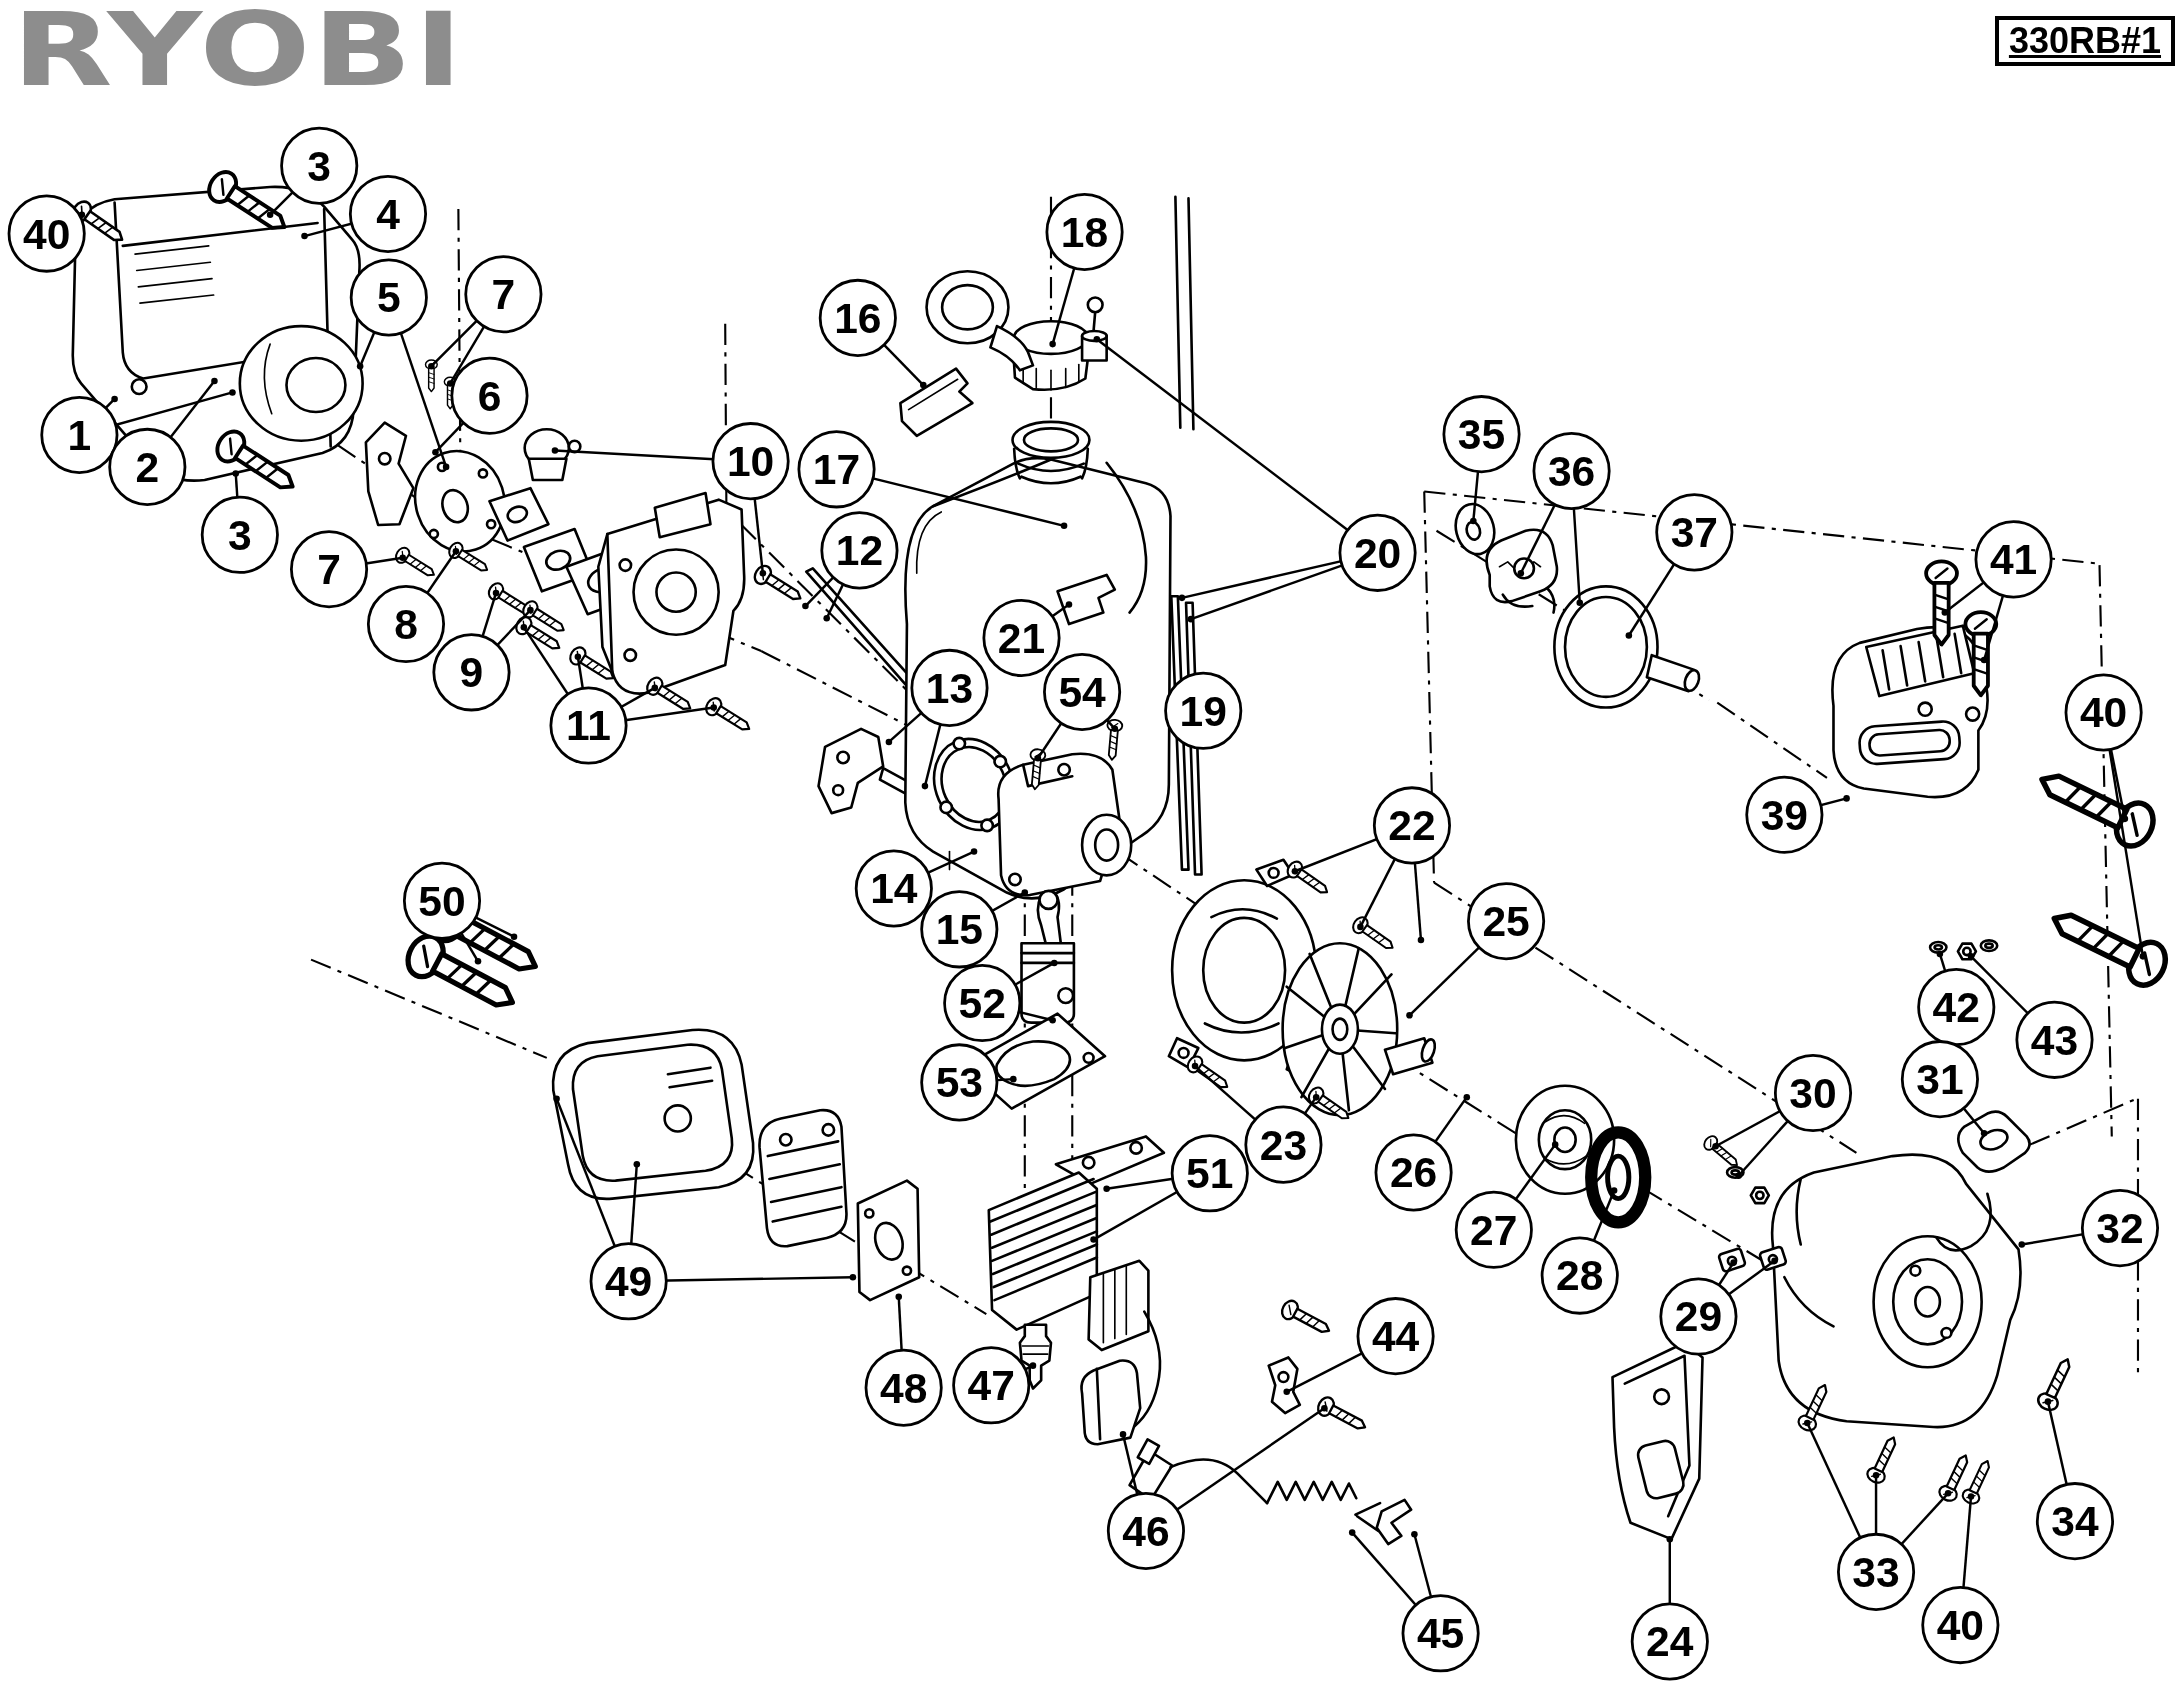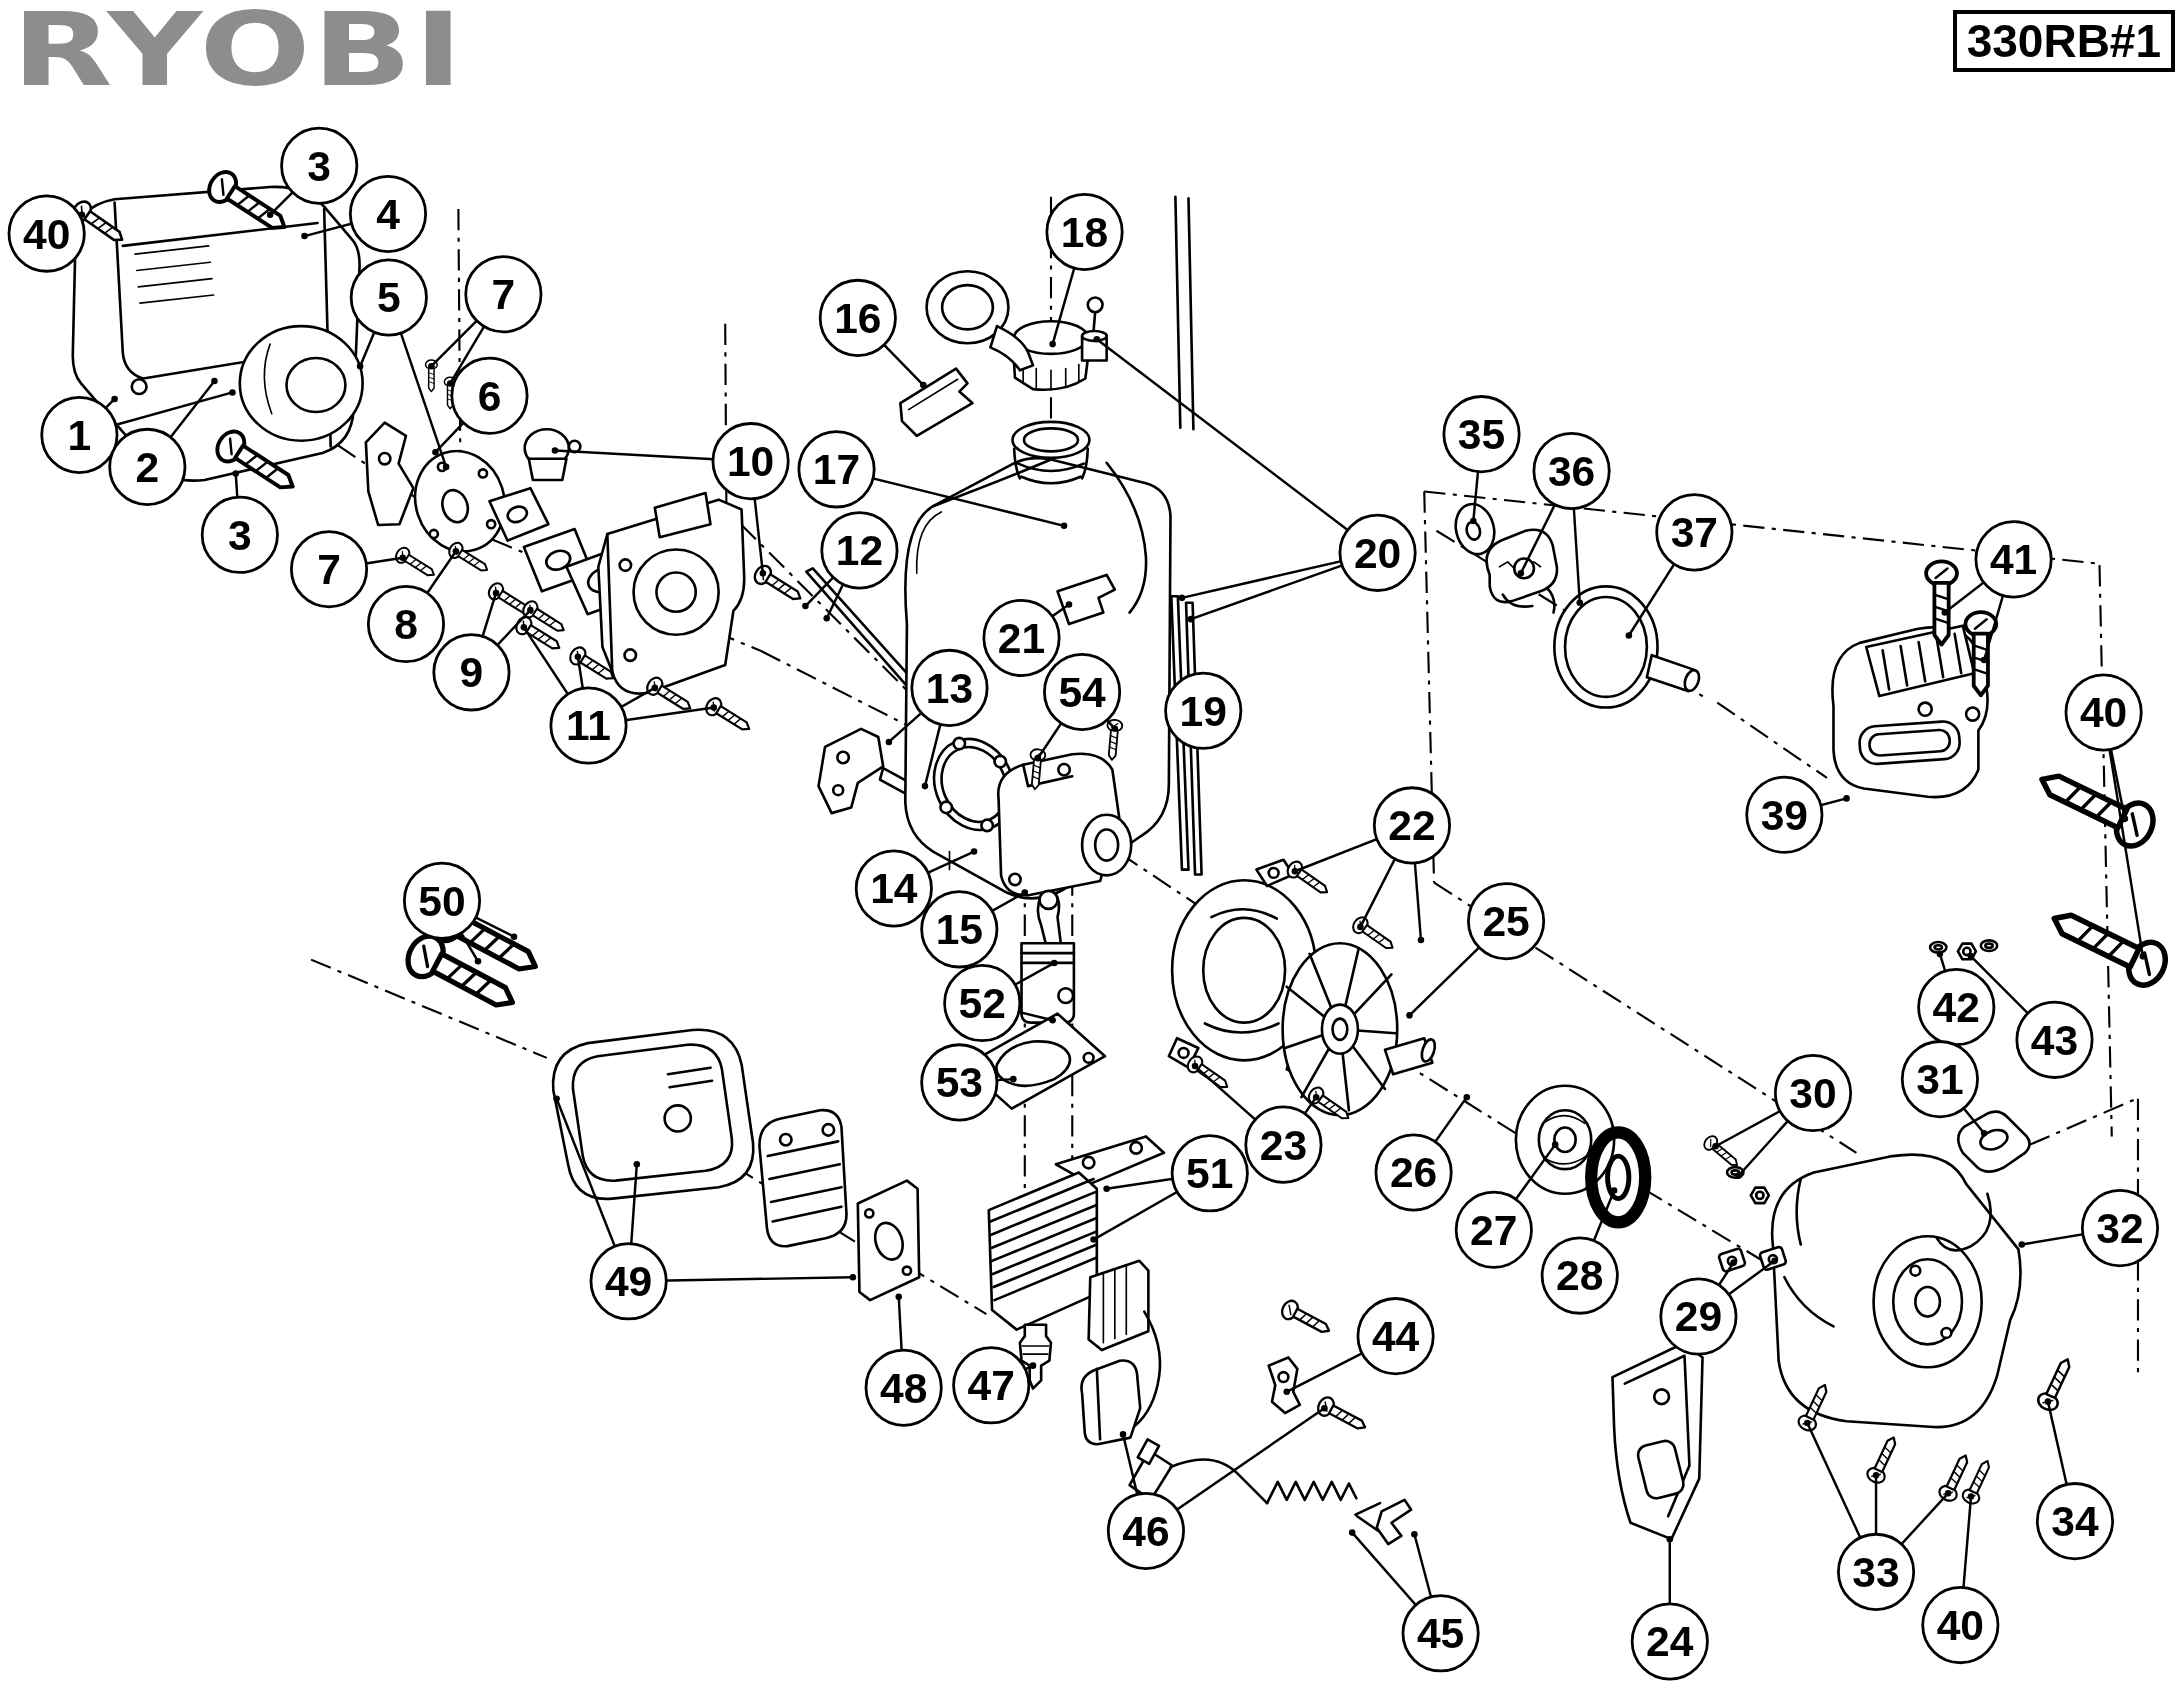--- a/index.html
+++ b/index.html
@@ -1,23 +1,23 @@
 <!DOCTYPE html>
 <html style="font-size:13px"><head>
 <meta charset="utf-8">
 <style>
   html,body{margin:0;padding:0;background:#fff;}
   #page{position:relative;width:2183px;height:1686px;background:#fff;overflow:hidden;
         font-family:"Liberation Sans",sans-serif;text-align:center;}
   #logo{position:absolute;left:11.5px;top:-9.8px;color:#8d8d8d;font-weight:900;
         font-size:102px;letter-spacing:1.6px;transform:scaleX(1.28);transform-origin:left top;
         font-family:"DejaVu Sans",sans-serif;}
-  #model-badge{position:absolute;right:8.2px;top:10px;border:4.9px solid #000;
-        font-weight:bold;font-size:46px;padding:0 9.8px;color:#000;background:#fff;
-        font-family:"Liberation Sans",sans-serif;}
+  #model-badge{position:absolute;right:8.2px;top:16px;border:4.9px solid #000;
+        font-weight:bold;font-size:36px;padding:0 9.8px;color:#000;background:#fff;
+        font-family:"Liberation Sans",sans-serif;text-decoration:underline;}
   svg{position:absolute;left:0;top:0;}
   .ln{fill:none;stroke:#000;stroke-width:3.2;stroke-linecap:round;stroke-linejoin:round;}
   .fw{fill:#fff;stroke:#000;stroke-width:3.2;stroke-linejoin:round;}
   .thin{stroke-width:2;}
   .dash{fill:none;stroke:#000;stroke-width:2.6;stroke-dasharray:26 9 5 9;}
   .callout-line{stroke:#000;stroke-width:3;fill:none;}
   .callout-circle{fill:#fff;stroke:#000;stroke-width:3.4;}
   .callout-text{font:bold 52px "Liberation Sans",sans-serif;fill:#000;}
 </style>
 </head>

